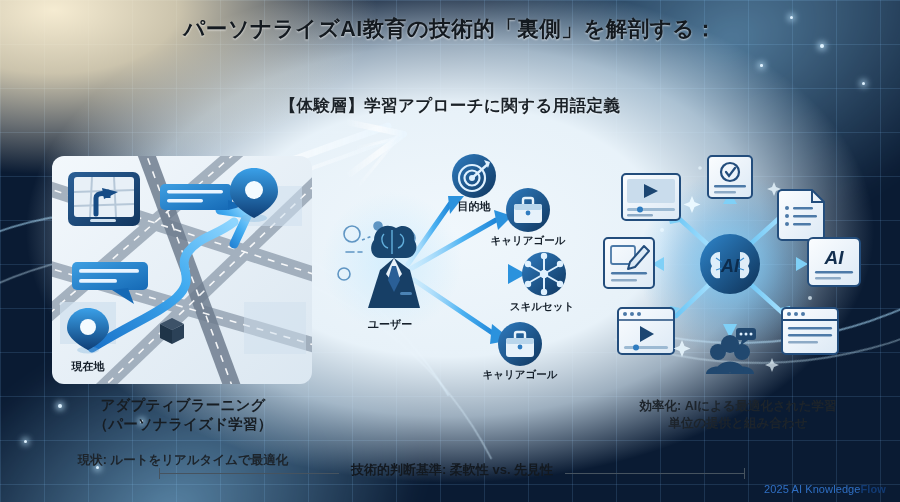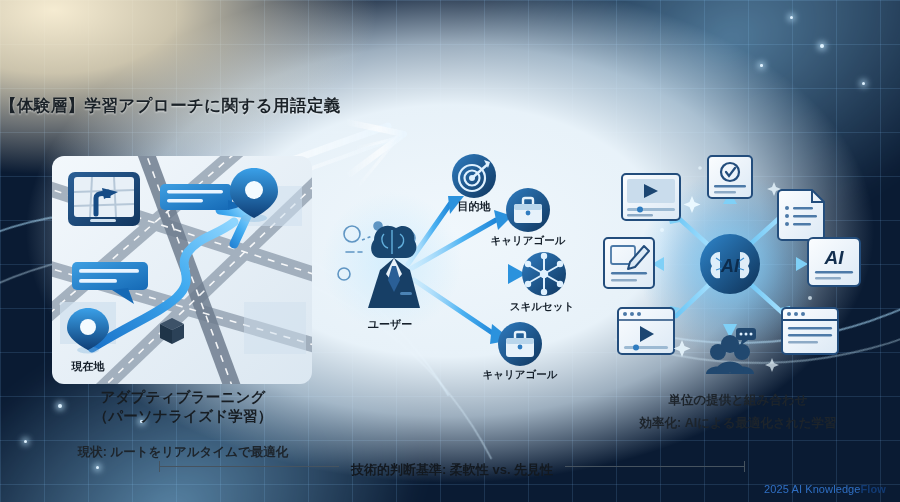--- a/index.html
+++ b/index.html
@@ -47,44 +47,44 @@
   .a4{right:-300px;top:-520px;width:880px;height:880px;transform:rotate(154deg);border-color:rgba(205,238,255,.38) transparent transparent transparent;}
   .spark{position:absolute;background:#dff2ff;border-radius:50%;box-shadow:0 0 6px 2px rgba(190,230,255,.85);}
 
   
   .title-wrap{position:absolute;left:0;right:0;top:14px;text-align:center;}
   .title-line{
     font-size:21.5px;font-weight:bold;color:#141a20;letter-spacing:.5px;line-height:31px;
     text-shadow:0 1px 2px rgba(255,255,255,.65);
   }
   .subtitle{
-    position:absolute;left:0;right:0;top:95px;
+    position:absolute;left:0;right:0;top:95px;text-align:center;
     font-size:16.5px;font-weight:bold;color:#1b2228;letter-spacing:.4px;
     text-shadow:0 1px 2px rgba(255,255,255,.6);
   }
 
   
   .sweep{position:absolute;left:150px;top:118px;width:260px;height:110px;opacity:.85;}
 
   
   .panel{position:absolute;top:152px;width:268px;height:236px;}
   .p1{left:48px;} .p2{left:322px;} .p3{left:596px;font-style:italic;}
   .panel svg{display:block;width:100%;height:100%;}
 
   
   .cap{position:absolute;text-align:center;}
-  .c1{left:38px;top:388px;width:290px;}
+  .c1{left:38px;top:396px;width:290px;}
   .c2{left:320px;top:392px;width:272px;}
   .c3{left:588px;top:392px;width:300px;}
   .cap-title{font-size:14.5px;font-weight:bold;color:#171d23;line-height:19px;letter-spacing:.2px;}
   .cap-sub{font-size:12.5px;font-weight:bold;color:#1d242b;line-height:17px;margin-top:18px;}
   .cap-sub .lead{font-weight:bold;}
 
   
-  .crit{position:absolute;left:4px;right:0;top:461px;display:flex;align-items:flex-start;justify-content:center;gap:12px;}
+  .crit{position:absolute;left:4px;right:0;top:461px;display:flex;align-items:flex-end;justify-content:center;gap:12px;}
   .crit-rule{position:relative;width:180px;height:11px;}
   .crit-rule::before{content:"";position:absolute;left:0;right:0;top:5px;height:1.4px;background:#46535f;}
   .crit-rule.left::after{content:"";position:absolute;left:0;top:0;width:1.4px;height:11px;background:#46535f;}
   .crit-rule.right::after{content:"";position:absolute;right:0;top:0;width:1.4px;height:11px;background:#46535f;}
   .crit-text{font-size:13px;font-weight:bold;color:#131920;white-space:nowrap;}
 
   
   .brand{position:absolute;right:14px;bottom:7px;font-size:11px;letter-spacing:.1px;}
   .brand .b1{color:#2f6fc4;}
   .brand .b2{color:#123a73;font-weight:bold;}
@@ -112,20 +112,21 @@
   <div class="spark" style="left:140px;top:420px;width:2.5px;height:2.5px;"></div>
   <div class="spark" style="left:820px;top:44px;width:4px;height:4px;"></div>
   <div class="spark" style="left:862px;top:82px;width:3px;height:3px;"></div>
   <div class="spark" style="left:790px;top:16px;width:3px;height:3px;"></div>
   <div class="spark" style="left:760px;top:64px;width:2.5px;height:2.5px;"></div>
 
   <div class="bg bg-center-wash"></div>
   <div class="bg bg-warm"></div>
 
   <div class="title-wrap">
+    <div class="title-line">パーソナライズAI教育の技術的「裏側」を解剖する：</div>
   </div>
   <div class="subtitle">【体験層】学習アプローチに関する用語定義</div>
 
   <svg class="sweep" viewBox="0 0 260 110">
     <defs>
       <linearGradient id="swg" x1="0" y1="0" x2="1" y2="0">
         <stop offset="0%" stop-color="#ffffff" stop-opacity="0"></stop>
         <stop offset="55%" stop-color="#ffffff" stop-opacity=".75"></stop>
         <stop offset="100%" stop-color="#eaf6ff" stop-opacity=".95"></stop>
       </linearGradient>
@@ -513,24 +514,24 @@
   <div class="cap c1">
     <div class="cap-title">アダプティブラーニング</div>
     <div class="cap-title">（パーソナライズド学習）</div>
     <div class="cap-sub">
       <span class="lead">現状:</span><span> ルートをリアルタイムで最適化</span>
     </div>
   </div>
 
 
   <div class="cap c3">
-    <div class="cap-sub" style="margin-top:0">単位の提供と組み合わせ</div>
     <div class="cap-sub" style="margin-top:6px">
       <span class="lead">効率化:</span><span> AIによる最適化された学習</span>
     </div>
+    <div class="cap-sub" style="margin-top:0">単位の提供と組み合わせ</div>
   </div>
 
   <div class="crit">
     <div class="crit-rule left"></div>
     <div class="crit-text">技術的判断基準: 柔軟性 vs. 先見性</div>
     <div class="crit-rule right"></div>
   </div>
 
   <div class="brand">
     <span class="b1">2025 AI Knowledge</span><span class="b2">Flow</span>

